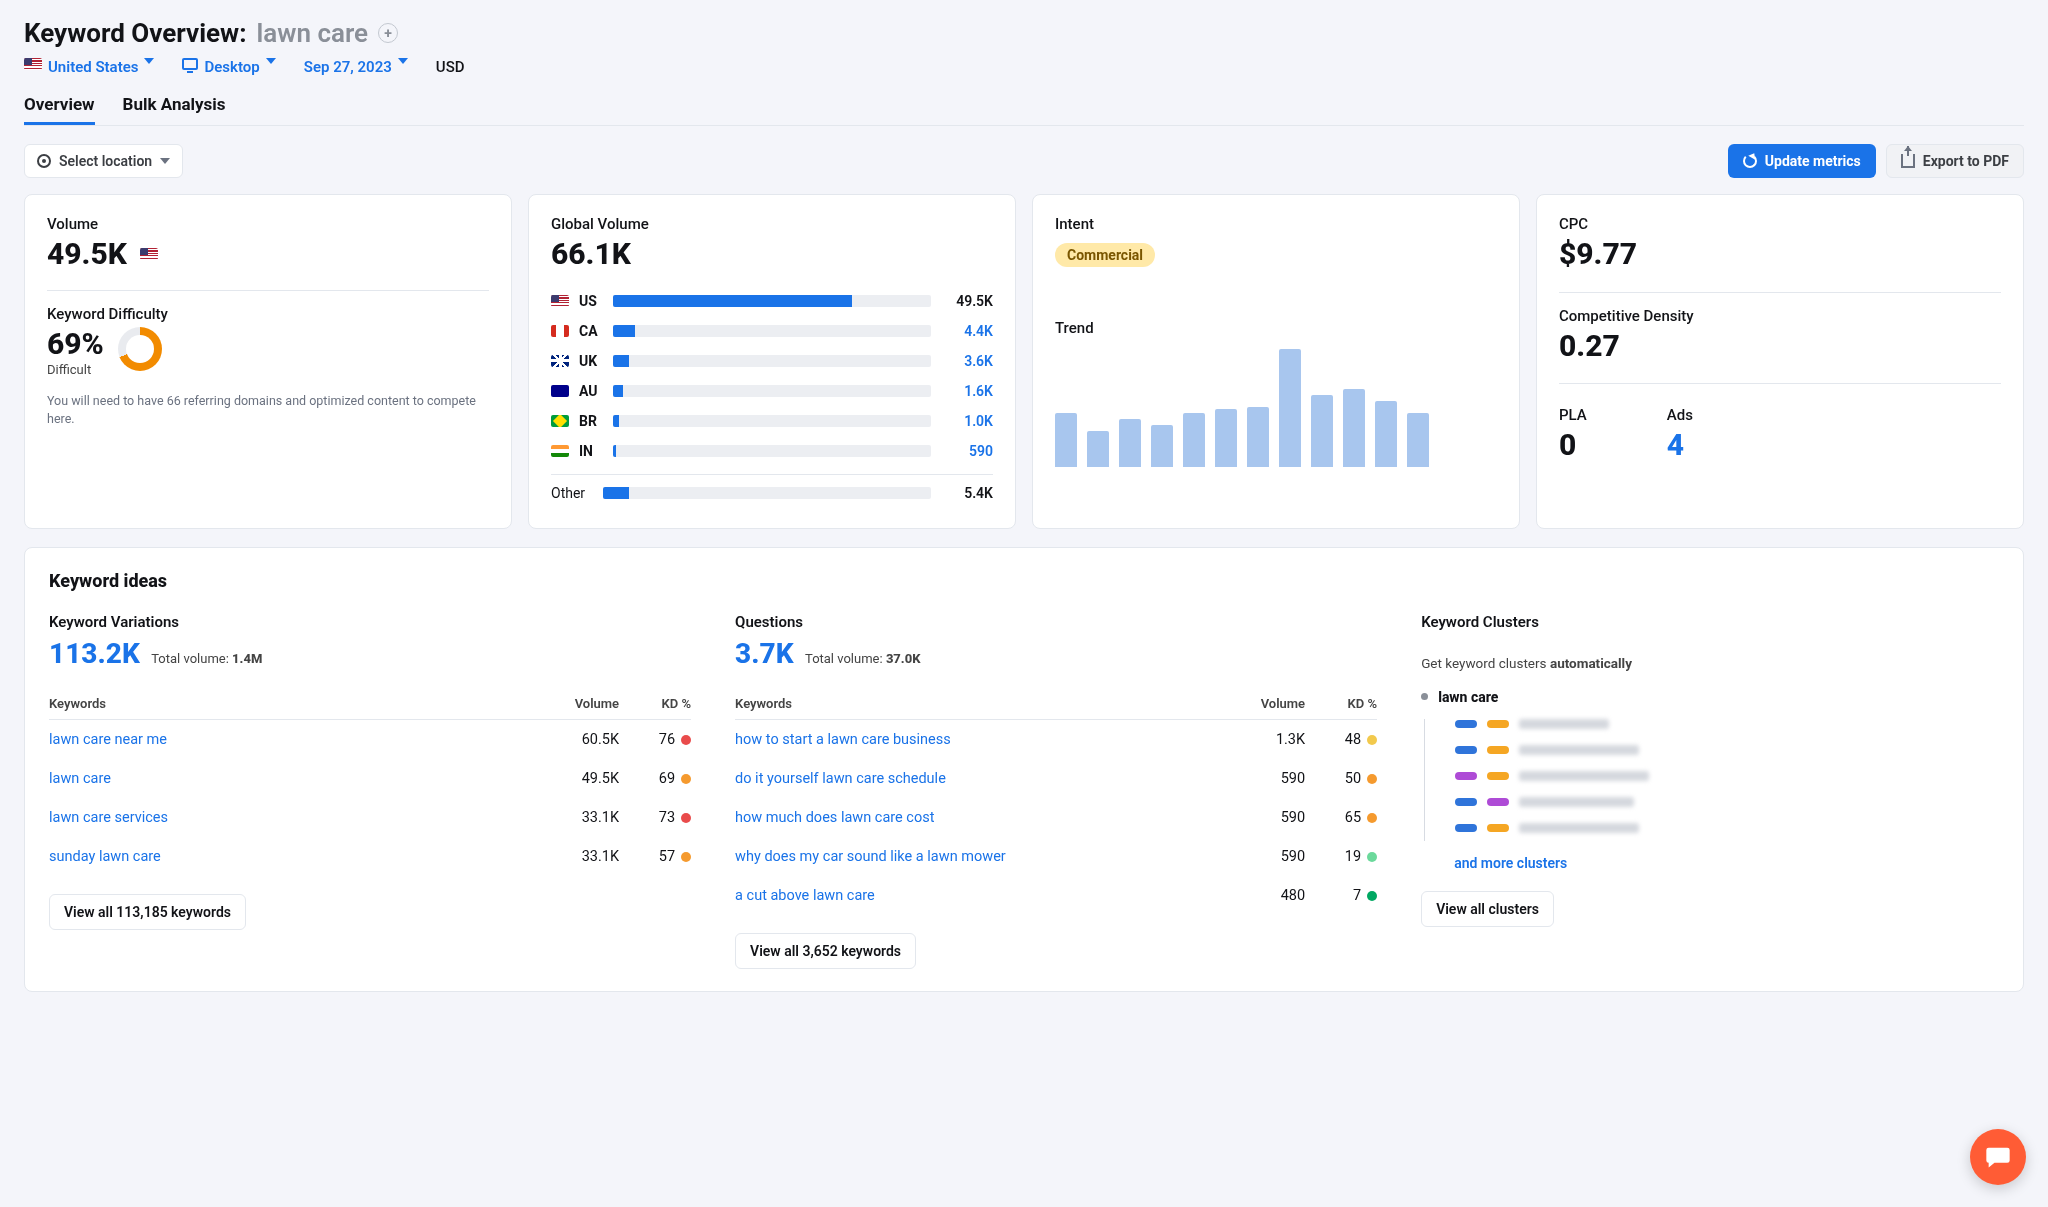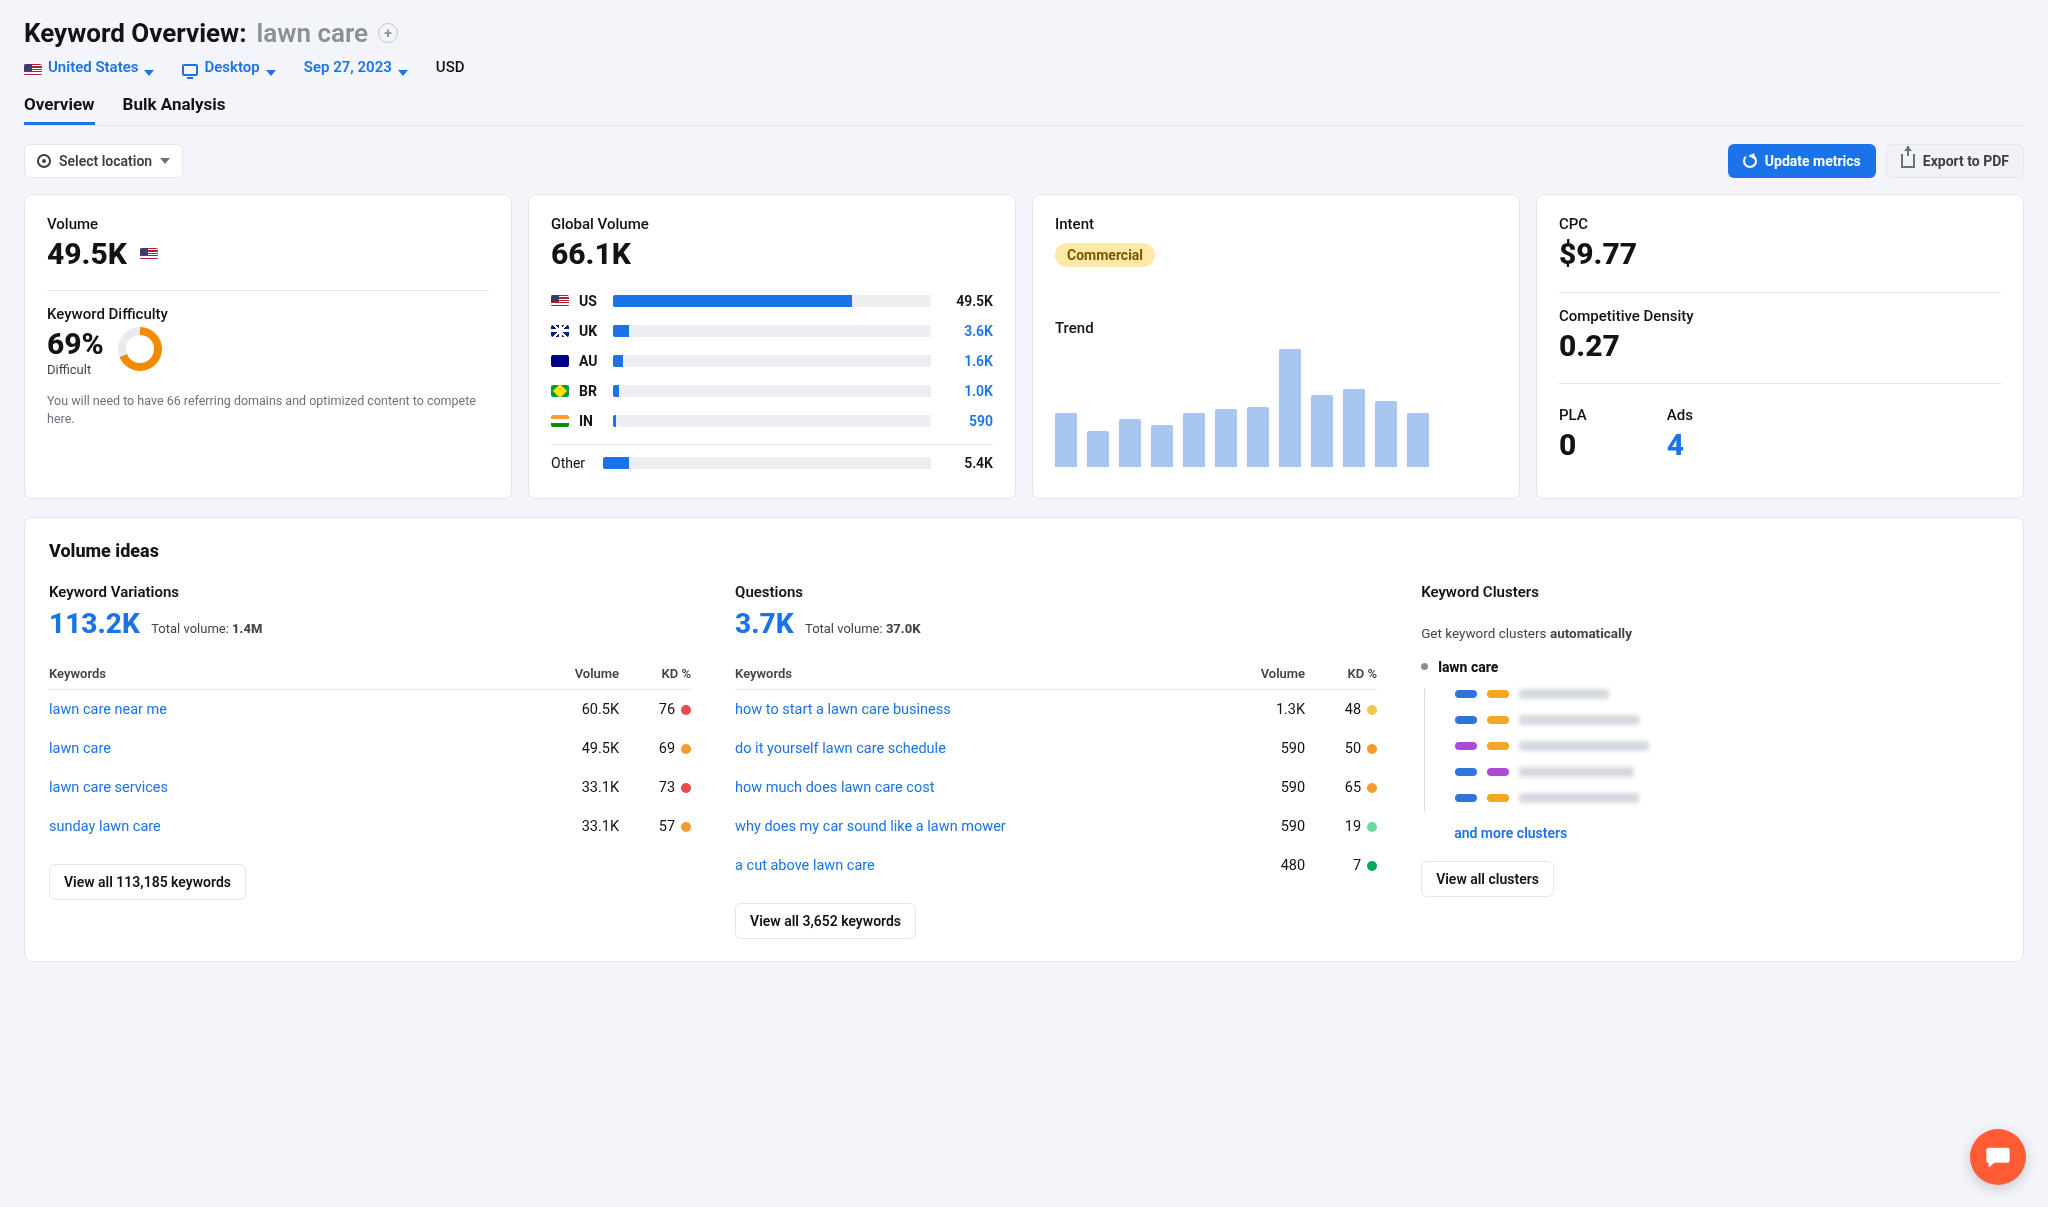--- a/index.html
+++ b/index.html
@@ -13,21 +13,21 @@
     --green:#00a862;
     --link:#1a73e8;
   }
   *{box-sizing:border-box;font-family:-apple-system,BlinkMacSystemFont,"Segoe UI",Roboto,Helvetica,Arial,sans-serif;}
   body{margin:0;background:var(--bg);color:var(--text);font-size:14px;}
   .page{padding:18px 24px 40px 24px;max-width:2048px;}
   h1.page-title{font-size:26px;font-weight:700;margin:0 0 10px 0;display:flex;align-items:center;gap:10px;}
   .page-title .kw{color:#8a8f98;font-weight:600;}
   .add-circle{width:20px;height:20px;border:1.5px solid #c3c8d0;border-radius:50%;display:inline-flex;align-items:center;justify-content:center;color:#8a8f98;font-size:14px;line-height:1;cursor:pointer;}
   .filters{display:flex;align-items:center;gap:28px;margin-bottom:18px;}
-  .filter{color:var(--bright-blue);font-weight:600;font-size:15px;display:inline-flex;align-items:flex-end;gap:6px;cursor:pointer;}
+  .filter{color:var(--bright-blue);font-weight:600;font-size:15px;display:inline-flex;align-items:flex-start;gap:6px;cursor:pointer;}
   .filter.plain{color:var(--text);font-weight:500;cursor:default;}
   .chev-down{width:0;height:0;border-left:5px solid transparent;border-right:5px solid transparent;border-top:6px solid currentColor;}
   .flag{display:inline-block;width:18px;height:12px;border-radius:2px;background:#bbb;position:relative;overflow:hidden;}
   .flag.us{background:linear-gradient(#b22234 10%, #fff 10% 20%, #b22234 20% 30%, #fff 30% 40%, #b22234 40% 50%, #fff 50% 60%, #b22234 60% 70%, #fff 70% 80%, #b22234 80% 90%, #fff 90%);}
   .flag.us::before{content:"";position:absolute;left:0;top:0;width:8px;height:7px;background:#3c3b6e;}
   .flag.ca{background:#fff;}
   .flag.ca::before,.flag.ca::after{content:"";position:absolute;top:0;width:5px;height:100%;background:#d52b1e;}
   .flag.ca::before{left:0;} .flag.ca::after{right:0;}
   .flag.uk{background:#00247d;}
   .flag.uk::before{content:"";position:absolute;inset:0;background:
@@ -194,20 +194,28 @@
       <div class="gv-list" id="gv-list">
           <div class="gv-row">
             <span class="flag us"></span>
             <span class="cc">US</span>
             <div class="gv-bar">
               <span style="width:75%"></span>
             </div>
             <span class="gv-val">49.5K</span>
           </div>
           <div class="gv-row">
+            <span class="flag ca"></span>
+            <span class="cc">CA</span>
+            <div class="gv-bar">
+              <span style="width:7%"></span>
+            </div>
+            <span class="gv-val link">4.4K</span>
+          </div>
+          <div class="gv-row">
             <span class="flag uk"></span>
             <span class="cc">UK</span>
             <div class="gv-bar">
               <span style="width:5%"></span>
             </div>
             <span class="gv-val link">3.6K</span>
           </div>
           <div class="gv-row">
             <span class="flag au"></span>
             <span class="cc">AU</span>
@@ -280,21 +288,21 @@
         </div>
         <div>
           <div class="label">Ads</div>
           <div class="big link">4</div>
         </div>
       </div>
     </div>
   </div>
 
   <div class="ideas-card">
-    <div class="ideas-title">Volume ideas</div>
+    <div class="ideas-title">Keyword ideas</div>
     <div class="ideas-grid">
 
       <div>
         <div class="col-title">Keyword Variations</div>
         <span class="col-big">113.2K</span>
         <span class="col-sub">
           <span>Total volume:</span>
           <b>1.4M</b>
         </span>
         <table class="kw">

